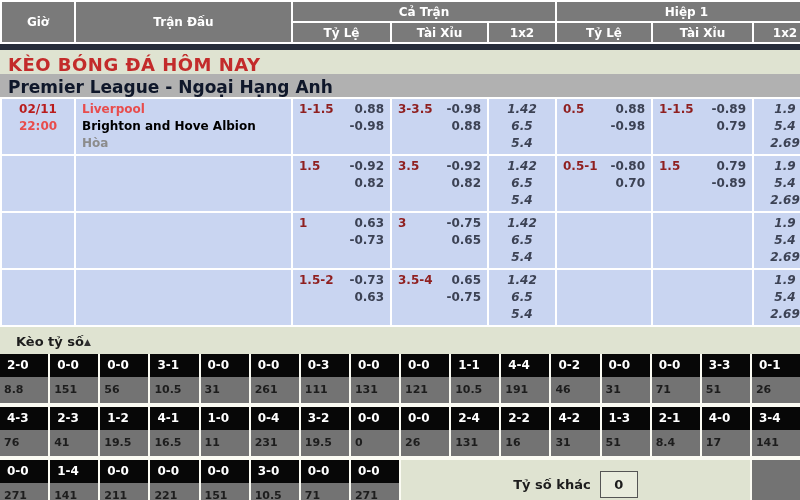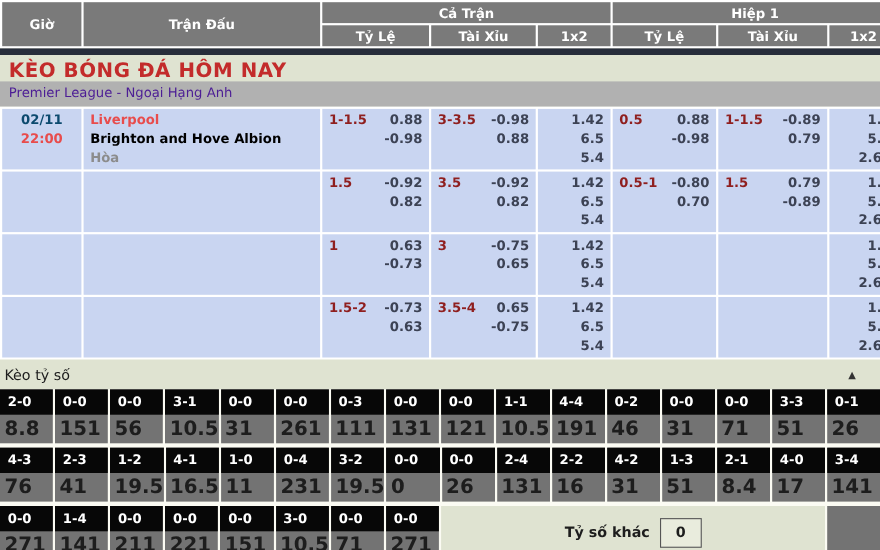--- a/index.html
+++ b/index.html
@@ -5,48 +5,48 @@
   html,body{margin:0;padding:0;}
   .page{width:800px;height:500px;overflow:hidden;background:#dfe3d1;
         font-family:"DejaVu Sans",sans-serif;position:relative;}
   table{border-collapse:separate;border-spacing:2px;table-layout:fixed;width:800px;}
   .hdr{background:#ffffff;}
   .hdr th{background:#7a7a7a;color:#ffffff;font-size:12px;font-weight:bold;
           height:19px;text-align:center;vertical-align:middle;padding:0;}
   .darkbar{height:6px;background:#272d3b;}
   .page-title{height:20px;padding:4px 0 0 8px;color:#c32b2b;font-weight:bold;
               font-size:18px;background:#dfe3d1;letter-spacing:0.5px;}
-  .league-bar{height:17px;padding:3px 8px;background:#b1b1b1;color:#4c1d95;
-              font-weight:normal;font-size:12px;}
+  .league-bar{height:17px;padding:3px 8px;background:#b1b1b1;color:#0f172a;
+              font-weight:bold;font-size:17px;}
   .odds{background:#ffffff;}
   .odds td{background:#c9d5f1;height:50px;vertical-align:top;font-size:12px;
            font-weight:bold;color:#3c4254;padding:2px 6px;}
   .c-time{text-align:center;line-height:17px;}
-  .mdate{color:#0c4a6e;}
+  .mdate{color:#b91c1c;}
   .mtime{color:#e84c4c;}
   .c-match{line-height:17px;margin-top:36px;}
   .home{color:#e84c4c;}
   .away{color:#000000;}
   .draw{color:#8c8c8c;}
   .hrow{display:flex;justify-content:space-between;line-height:17px;}
   .hrow.r{justify-content:flex-end;}
   .hline{color:#8f1f1f;}
-  .c-x2{text-align:right;}
+  .c-x2{text-align:center;font-style:italic;}
   .xval{line-height:17px;}
   .score-section{background:#dfe3d1;}
-  .score-title-bar{display:flex;justify-content:space-between;align-items:center;
-                   padding:7px 22px 5px 4px;font-size:13px;font-weight:normal;color:#1d1d1d;}
+  .score-title-bar{display:flex;align-items:center;
+                   padding:7px 22px 5px 16px;font-size:13px;font-weight:bold;color:#1d1d1d;}
   .collapse{font-size:9px;color:#333;cursor:pointer;}
   #score-grid{background:#fbfbf3;display:flex;flex-direction:column;gap:4px;}
   .score-row{display:grid;grid-template-columns:repeat(16,1fr);gap:2px;}
   .score-cell{background:#737373;}
   .score-box{background:#070707;color:#ffffff;height:23px;line-height:23px;
              padding-left:7px;font-weight:bold;font-size:12px;}
   .score-odd{height:26px;line-height:26px;padding-left:4px;font-weight:bold;
-             font-size:18px;color:#1d1d1d;}
+             font-size:11px;color:#1d1d1d;}
   .other-cell{background:#dfe3d1;grid-column:span 7;display:flex;align-items:center;
               justify-content:center;gap:9px;}
   .other-label{font-size:13px;font-weight:bold;color:#1d1d1d;}
   .other-box{min-width:36px;height:25px;line-height:25px;border:1px solid #555;
              text-align:center;background:#e9ecdd;font-weight:bold;font-size:13px;color:#1d1d1d;}
 </style>
 </head>
 <body>
 
 <div class="page">

